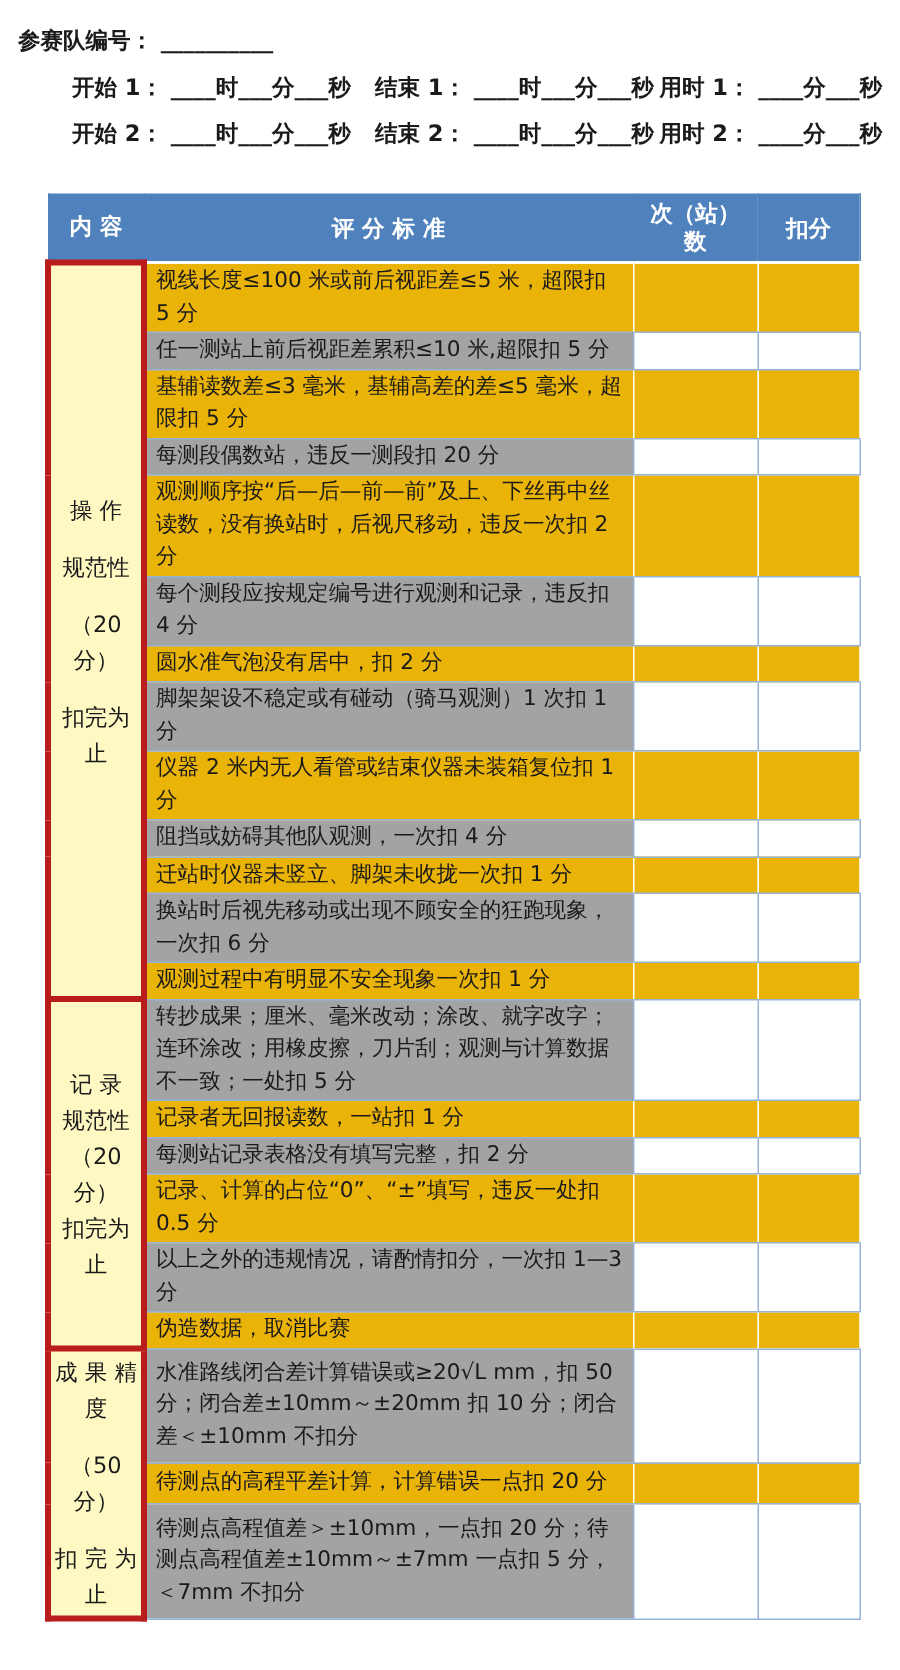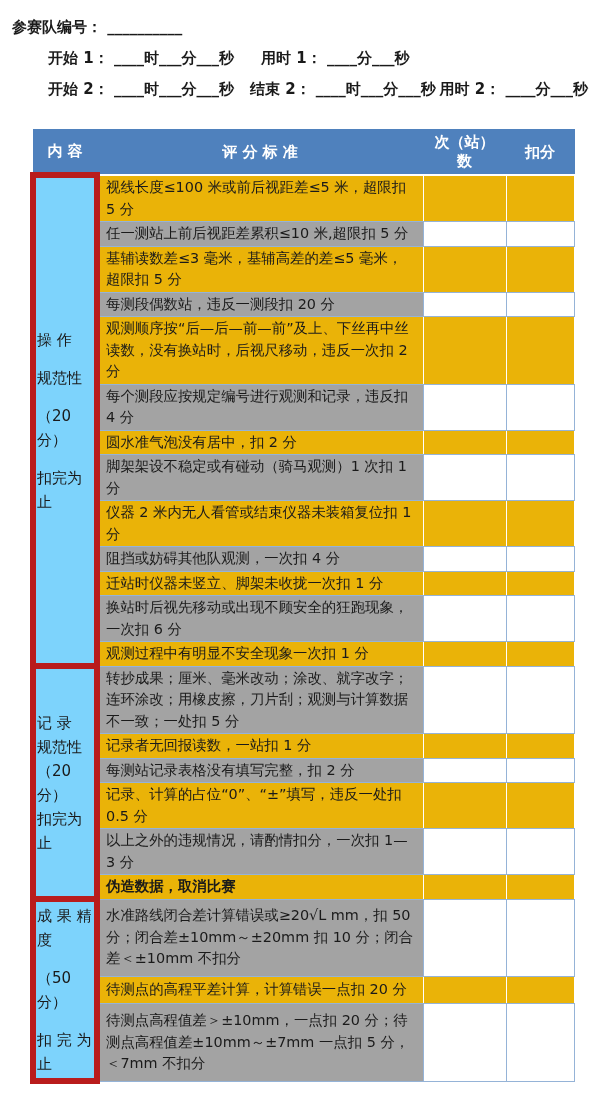--- a/index.html
+++ b/index.html
@@ -33,47 +33,48 @@
     font-size: 14.4px; line-height: 21.5px;
     padding: 1px 6px; background: #a3a3a3;
     text-align: left; vertical-align: middle;
   }
   td.blank { background: #ffffff; }
   tr.shaded td.criteria, tr.shaded td.blank { background: #eab308; }
   tr.shaded td.criteria, tr.shaded td.blank {
     border-left-color: #ffffff; border-right-color: #ffffff;
   }
   td.section-label {
-    background: #7dd3fc; 
+    background: #fef9c3; text-align: center;
     font-size: 15px; vertical-align: middle;
     padding: 2px 1px;
-    border: 6px solid #b91c1c;
+    border: 4px solid #b91c1c;
   }
   td.section-label .label-line { line-height: 24px; }
   td.section-label .label-gap { height: 14px; }
-  td.criteria.bold { font-weight: bold; }
+  td.criteria.bold { font-weight: normal; }
 
   .footer {
     display: flex; padding: 0 0 0 30px; margin-top: 42px;
     font-size: 15px; line-height: 22px;
   }
   .footer .f1 { width: 250px; }
   .footer .f2 { width: 140px; }
   .footer .f3 { width: 70px; }
   .footer .f4 { width: 55px; }
 </style>
 </head>
 <body>
 
 <div class="top">
   <div class="top-row first">
     <span>参赛队编号： __________</span>
   </div>
   <div class="top-row">
     <span class="c1">开始 1： ____时___分___秒</span>
+    <span class="c2">结束 1： ____时___分___秒</span>
     <span class="c3">用时 1： ____分___秒</span>
   </div>
   <div class="top-row">
     <span class="c1">开始 2： ____时___分___秒</span>
     <span class="c2">结束 2： ____时___分___秒</span>
     <span class="c3">用时 2： ____分___秒</span>
   </div>
 </div>
 
 <table class="score-table">

